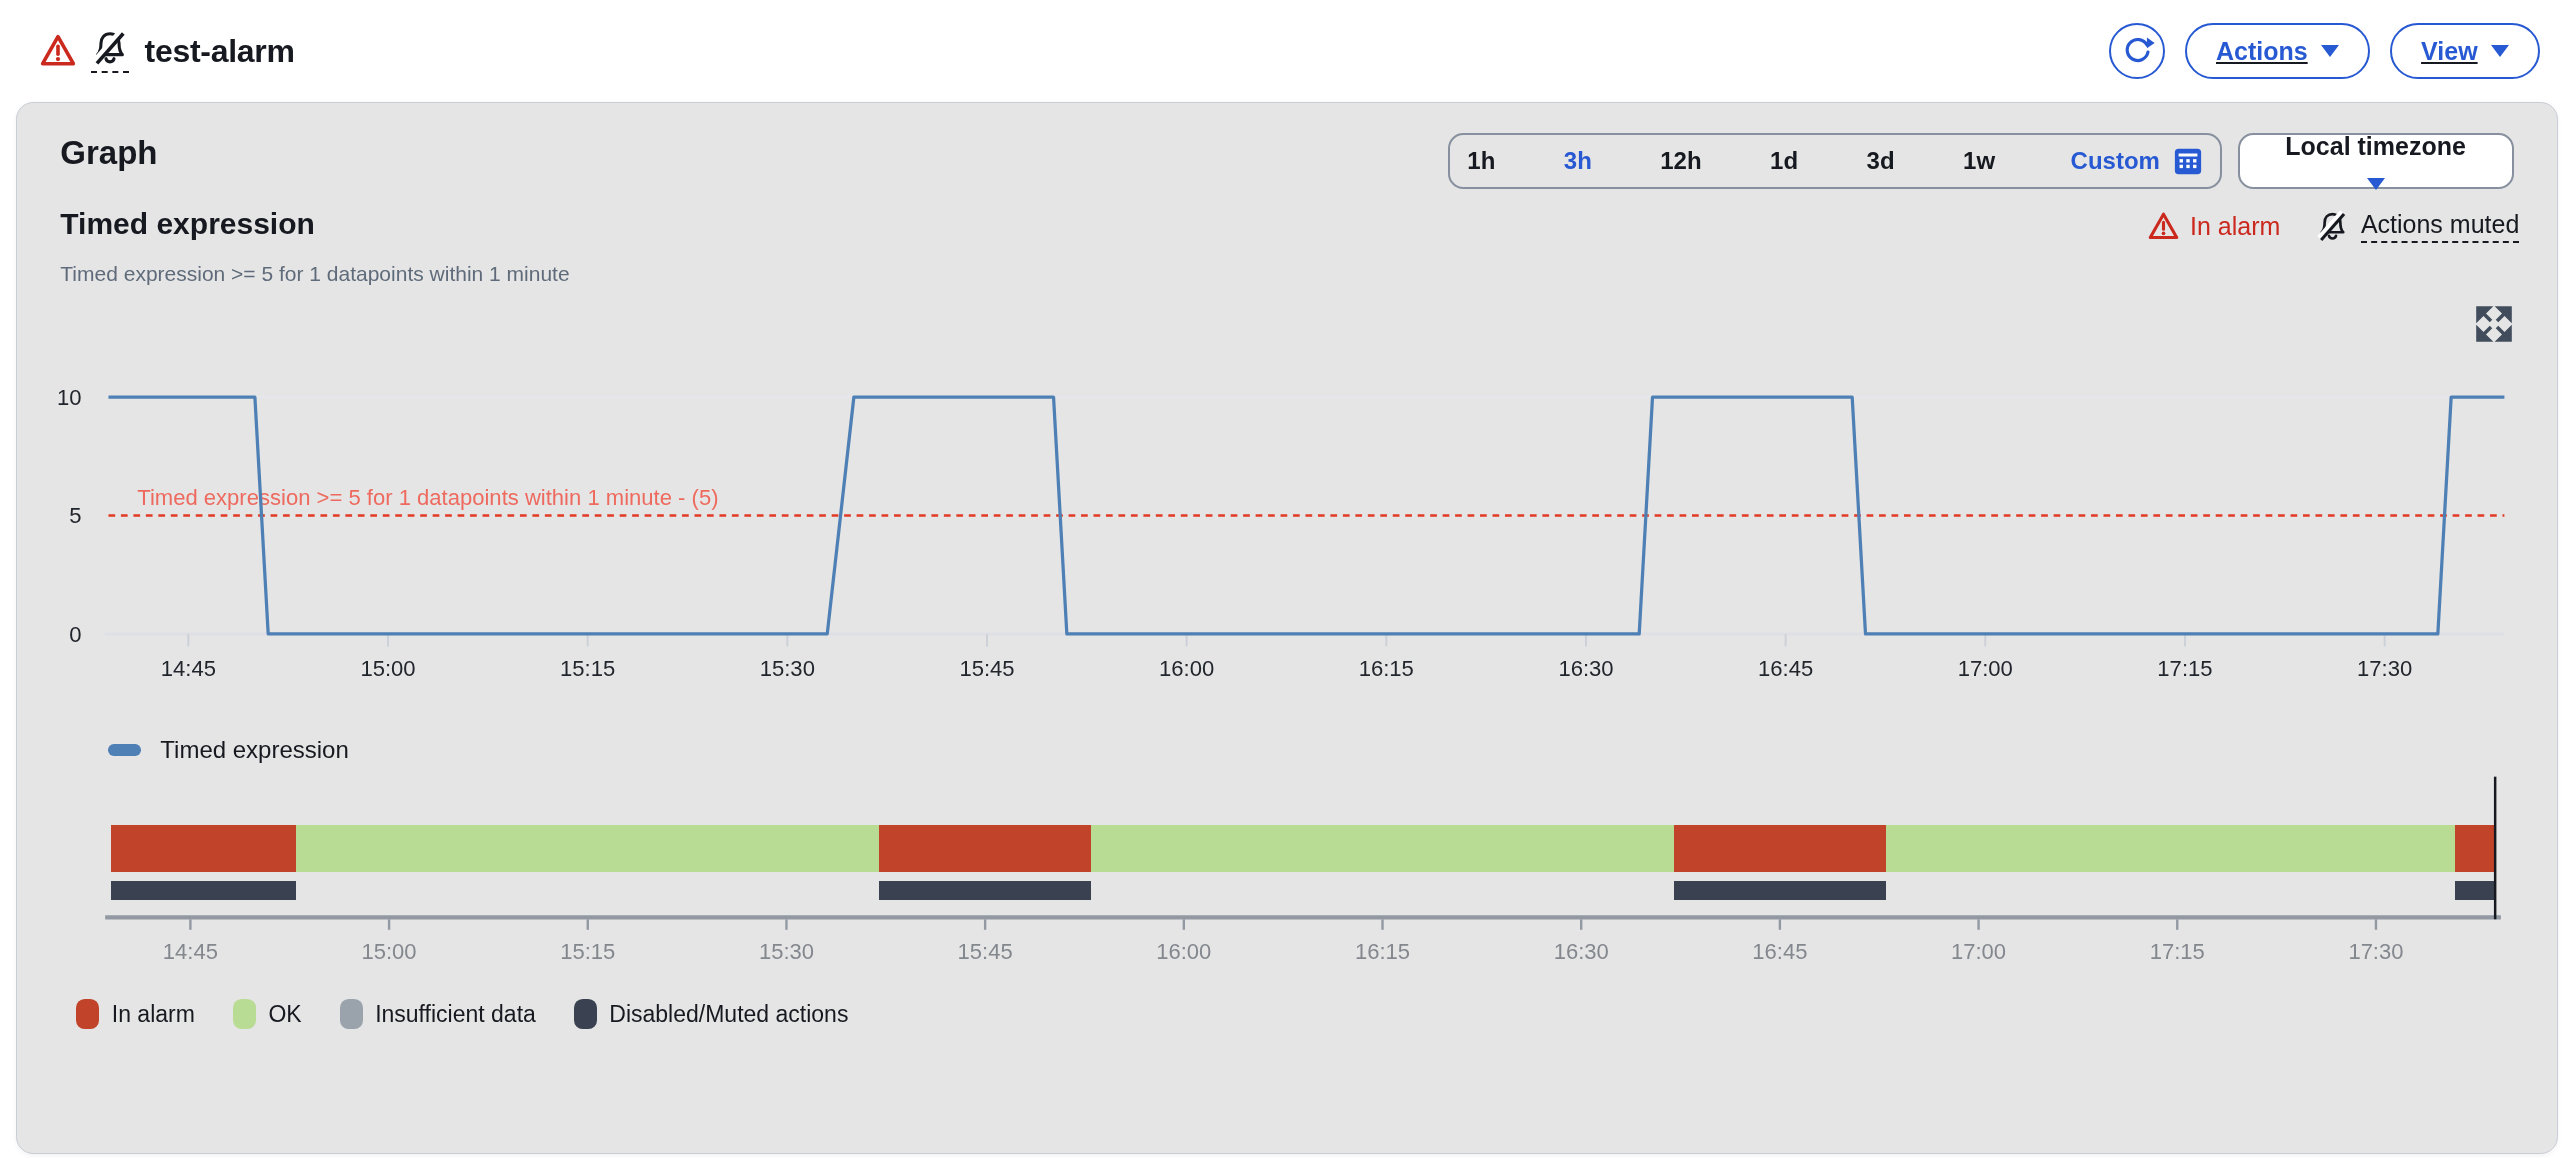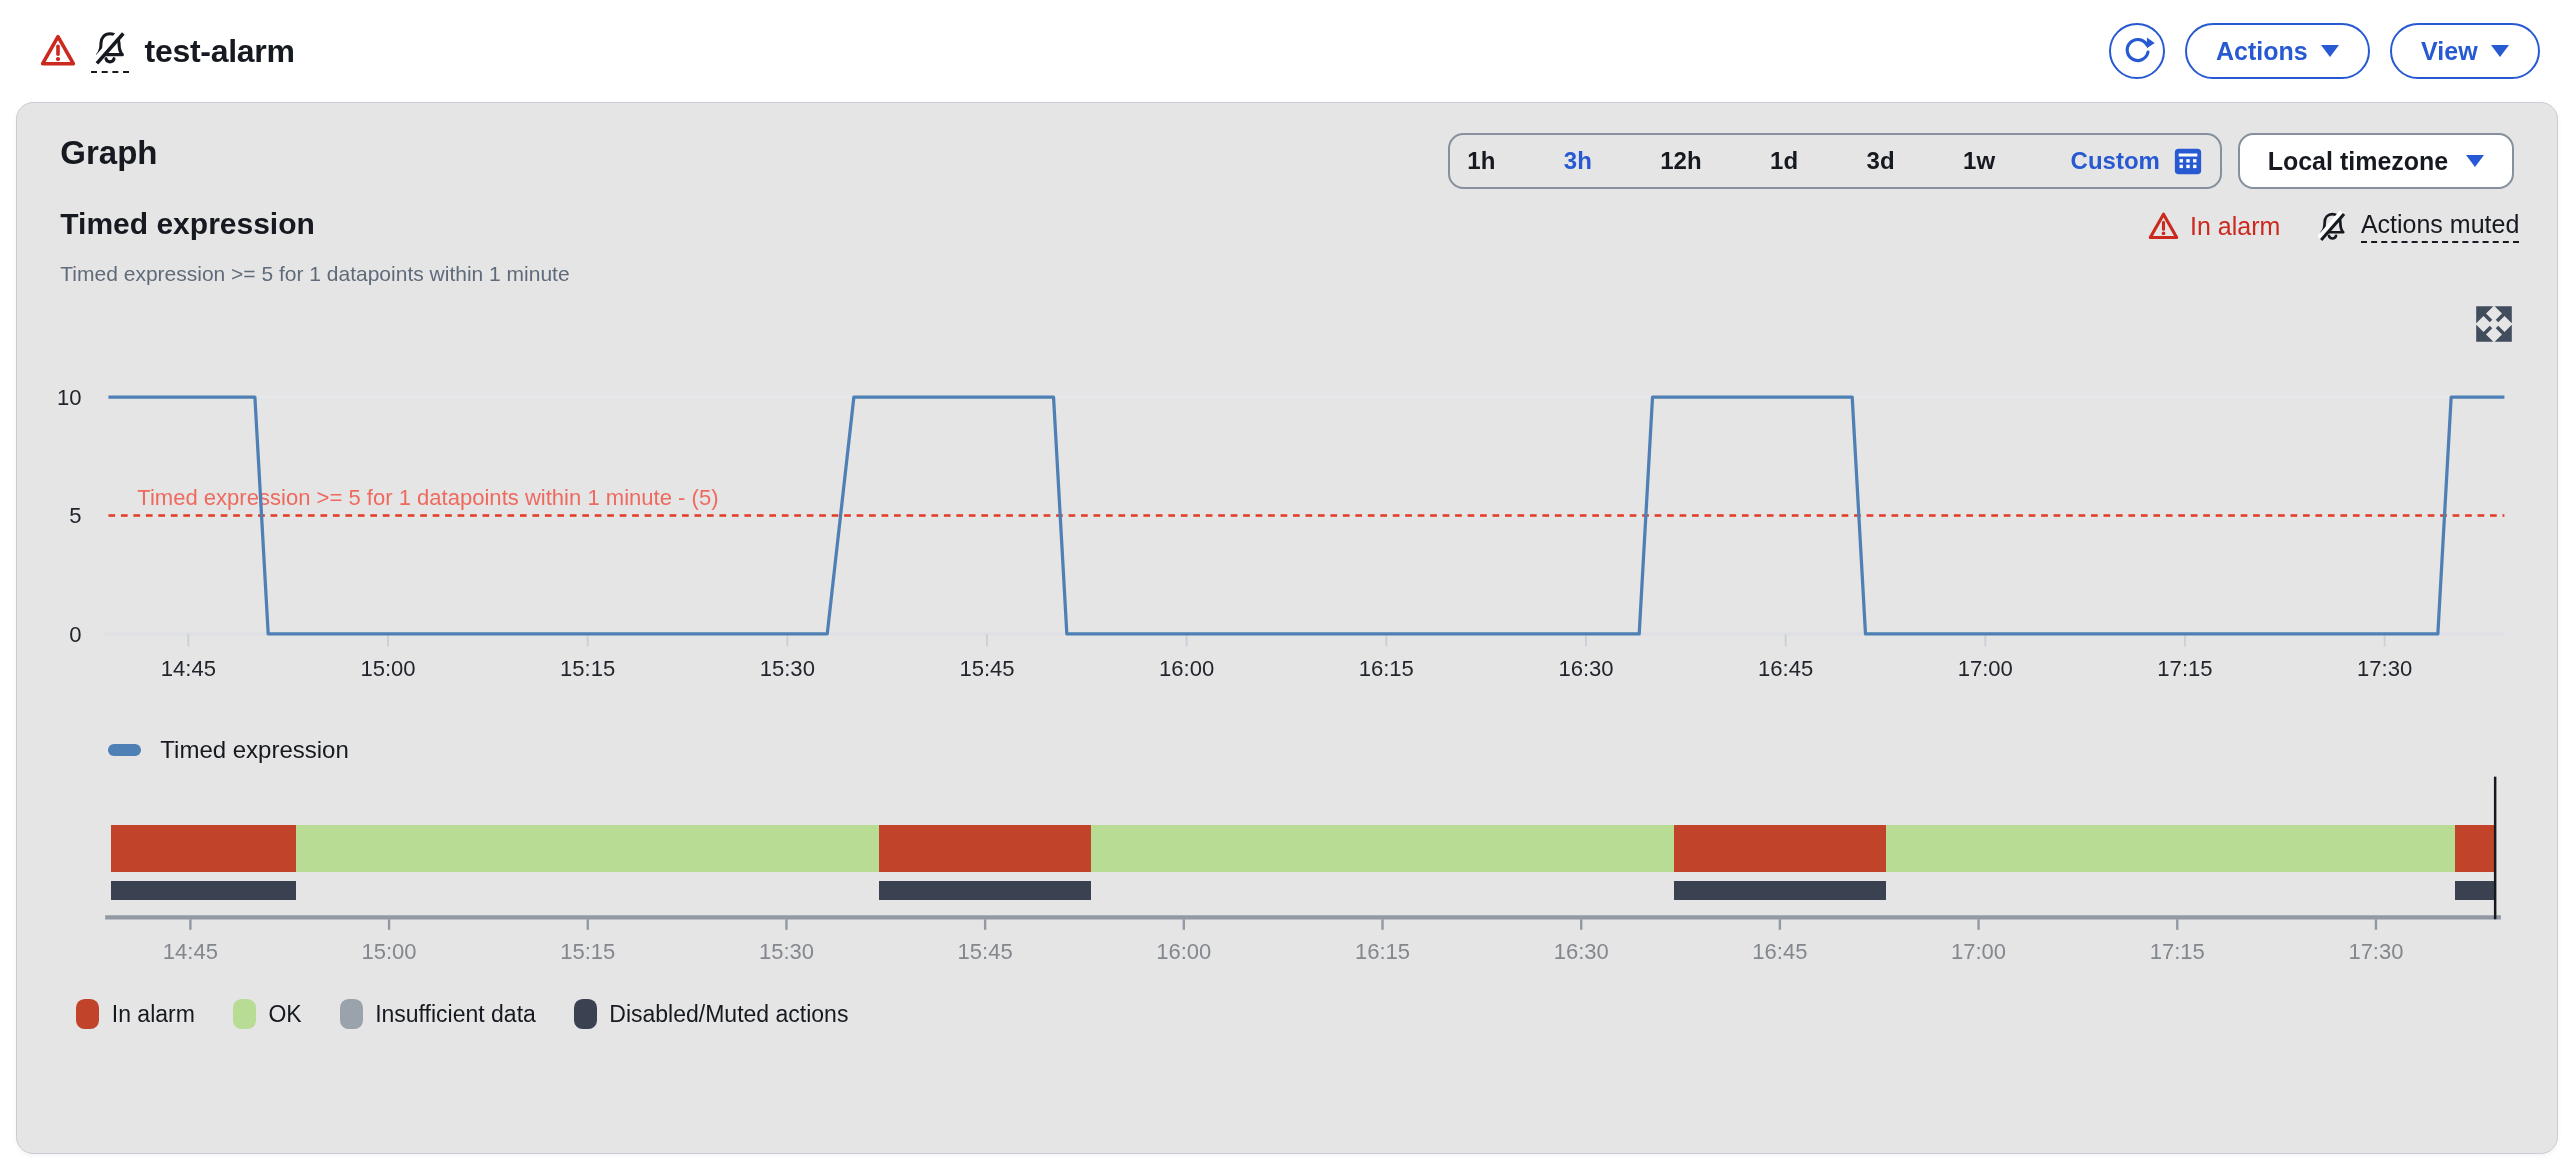--- a/index.html
+++ b/index.html
@@ -4,21 +4,21 @@
 <style>
   html,body{margin:0;padding:0;background:#ffffff;}
   body{font-family:"Liberation Sans","DejaVu Sans",sans-serif;color:#16191f;}
   .stage{position:relative;width:2576px;height:1159px;background:#fff;overflow:hidden;}
 
   
   .topbar{position:absolute;left:0;top:0;width:2576px;height:102px;}
   .title-group{position:absolute;left:40px;top:0;height:102px;display:flex;align-items:center;gap:15.3px;}
   .bell-wrap{border-bottom:2.9px dashed #16191f;padding-bottom:4.8px;line-height:0;cursor:pointer;}
   .page-title{font-size:32px;font-weight:bold;letter-spacing:-0.3px;}
-  .top-actions{position:absolute;right:36px;top:23px;display:flex;align-items:flex-end;gap:20px;}
+  .top-actions{position:absolute;right:36px;top:23px;display:flex;align-items:flex-end;gap:20px;text-decoration:underline;}
   .btn{display:flex;align-items:center;justify-content:center;gap:13.4px;height:56px;
        border:2.9px solid var(--accent);border-radius:29px;background:#fff;color:var(--accent);
        font-family:inherit;font-size:25px;font-weight:bold;padding:0 29px;cursor:pointer;}
   .btn-icon{width:56px;height:56px;padding:0;border-radius:50%;}
   .caret{width:0;height:0;border-left:9.6px solid transparent;border-right:9.6px solid transparent;
          border-top:12.5px solid currentColor;display:inline-block;}
   :root{--accent:#2759d2;--alarm-red:#cb281e;--ink:#16191f;}
 
   
   .panel{position:absolute;left:16.3px;top:102px;width:2540px;height:1050px;background:#e5e5e5;
@@ -26,21 +26,21 @@
   .graph-title{position:absolute;left:43px;top:31px;font-size:33px;font-weight:bold;margin:0;}
 
   .range-bar{position:absolute;left:1431px;top:30px;display:flex;gap:15.3px;}
   .seg-control{display:flex;align-items:center;justify-content:space-between;width:774px;height:56px;
                border:2.9px solid #87909e;border-radius:15.3px;padding:0 17px;box-sizing:border-box;}
   .seg-item{font-size:24px;font-weight:bold;color:#16191f;cursor:pointer;}
   .seg-item.selected{color:var(--accent);}
   .seg-custom{display:flex;align-items:center;gap:13.4px;color:var(--accent);font-size:24px;font-weight:bold;cursor:pointer;margin-left:7px;}
   .tz-btn{display:flex;align-items:center;justify-content:center;gap:17.3px;width:276px;height:56px;
           border:2.9px solid #87909e;border-radius:15.3px;background:#fff;font-family:inherit;
-          font-size:25px;font-weight:bold;color:#16191f;cursor:pointer;}
+          font-size:25px;font-weight:bold;color:#16191f;cursor:pointer;flex-direction:column;}
   .tz-btn .caret{color:var(--accent);}
 
   .alarm-title{position:absolute;left:43px;top:104px;font-size:30px;font-weight:bold;margin:0;}
   .alarm-sub{position:absolute;left:43px;top:159px;font-size:21px;color:#5f6b7a;margin:0;}
 
   .status-row{position:absolute;right:38px;top:107px;display:flex;align-items:center;gap:36px;}
   .status-item{display:flex;align-items:center;gap:11.5px;font-size:25px;}
   .status-alarm{color:var(--alarm-red);}
   .muted-label{border-bottom:2.9px dashed #16191f;padding-bottom:1.9px;color:#16191f;text-align:right;}
 

